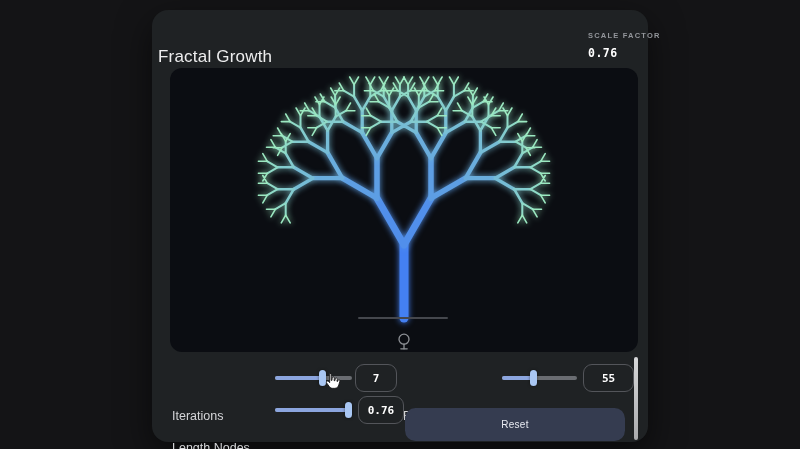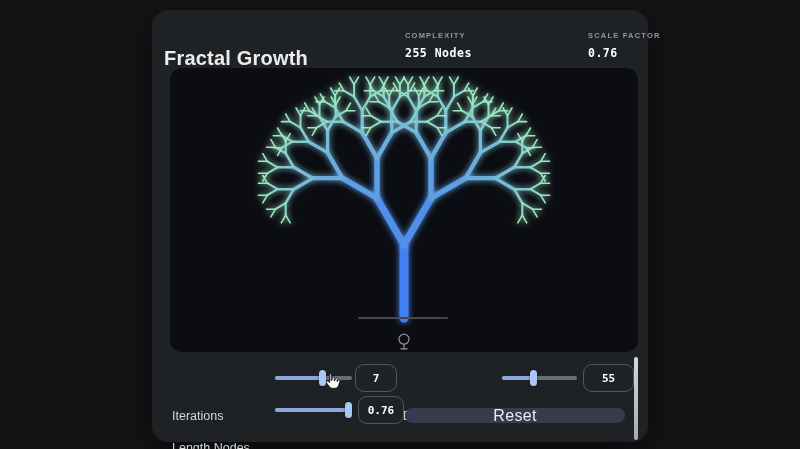--- a/index.html
+++ b/index.html
@@ -9,22 +9,22 @@
     background:#141416; overflow:hidden;
     font-family:"Liberation Sans", sans-serif;
   }
   .card {
     position:absolute; left:152px; top:10px; width:496px; height:432px;
     background:#1f2224; border-radius:16px;
     box-shadow:0 12px 34px rgba(0,0,0,.55);
   }
   
   .app-title {
-    position:absolute; left:12px; top:37px;
-    font-size:20px; font-weight:700; color:#ededee; letter-spacing:.2px;
+    position:absolute; left:6px; top:37px;
+    font-size:17px; font-weight:400; color:#ededee; letter-spacing:.2px;
   }
   .stat { position:absolute; top:21px; }
   .stat-c  { left:253px; }
   .stat-v  { left:321px; }
   .stat-s  { left:436px; }
   .stat-label {
     font-size:7.5px; font-weight:700; color:#93969b;
     letter-spacing:1.2px; text-transform:uppercase; white-space:nowrap;
   }
   .stat-value {
@@ -64,45 +64,41 @@
     background:#a9c7f3; border-radius:3.5px;
     box-shadow:0 0 3px rgba(0,0,0,.5);
   }
   .value-box {
     position:absolute; height:28px; border:1.3px solid #53555a; border-radius:9px;
     display:flex; align-items:center; justify-content:center;
     font-family:"DejaVu Sans Mono", monospace; font-size:11px; font-weight:700;
     color:#ffffff; background:transparent;
   }
   .reset-btn {
-    position:absolute; left:253px; top:53px; width:220px; height:15px;
+    position:absolute; left:253px; top:53px; width:220px; height:33px;
     background:#353c50; border:none; border-radius:10.5px;
     color:#e9ebf2; font-family:"Liberation Sans", sans-serif;
-    font-size:16px; letter-spacing:.3px; cursor:pointer;
+    font-size:10px; letter-spacing:.3px; cursor:pointer;
     display:flex; align-items:center; justify-content:center;
   }
   .scrollbar {
     position:absolute; left:482px; top:2px; width:4px; height:83px;
     background:linear-gradient(#d6d7d9,#aaabae); border-radius:2px;
   }
   
   .mouse-cursor { position:absolute; left:322px; top:371px; width:20px; height:22px; z-index:50; }
 </style>
 </head>
 <body>
 
 <div class="stage">
   <div class="card">
 
     <div class="app-title">Fractal Growth</div>
 
-    <div class="stat stat-c">
-      <div class="stat-label">COMPLEXITY</div>
-      <div class="stat-value">255 Nodes</div>
-    </div>
     <div class="stat stat-s">
       <div class="stat-label">SCALE FACTOR</div>
       <div class="stat-value">0.76</div>
     </div>
 
     <div class="fractal-canvas">
       <svg class="tree" id="tree-svg" width="468" height="284" viewBox="0 0 468 284">
           <path d="M234.0 250.0L234.0 177.0" stroke="rgb(68,128,242)" stroke-width="9.00" stroke-linecap="round" fill="none" style="filter: drop-shadow(rgb(68, 128, 242) 0px 0px 3px);"></path>
           <path d="M234.0 177.0L207.0 130.2M234.0 177.0L261.0 130.2" stroke="rgb(81,143,235)" stroke-width="7.02" stroke-linecap="round" fill="none" style="filter: drop-shadow(rgb(81, 143, 235) 0px 0px 3px);"></path>
           <path d="M207.0 130.2L172.4 110.2M207.0 130.2L207.0 90.2M261.0 130.2L261.0 90.2M261.0 130.2L295.6 110.2" stroke="rgb(93,158,228)" stroke-width="5.48" stroke-linecap="round" fill="none" style="filter: drop-shadow(rgb(93, 158, 228) 0px 0px 3px);"></path>

